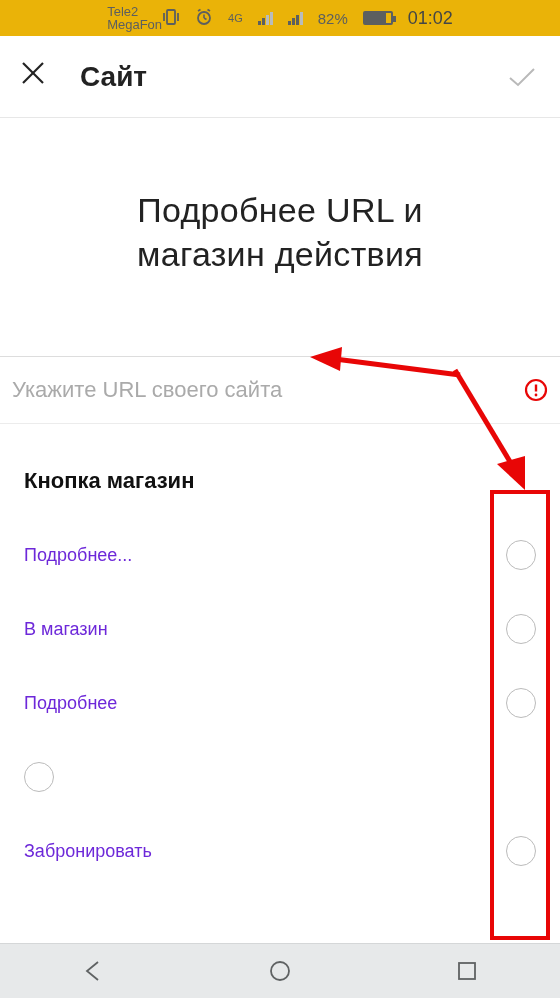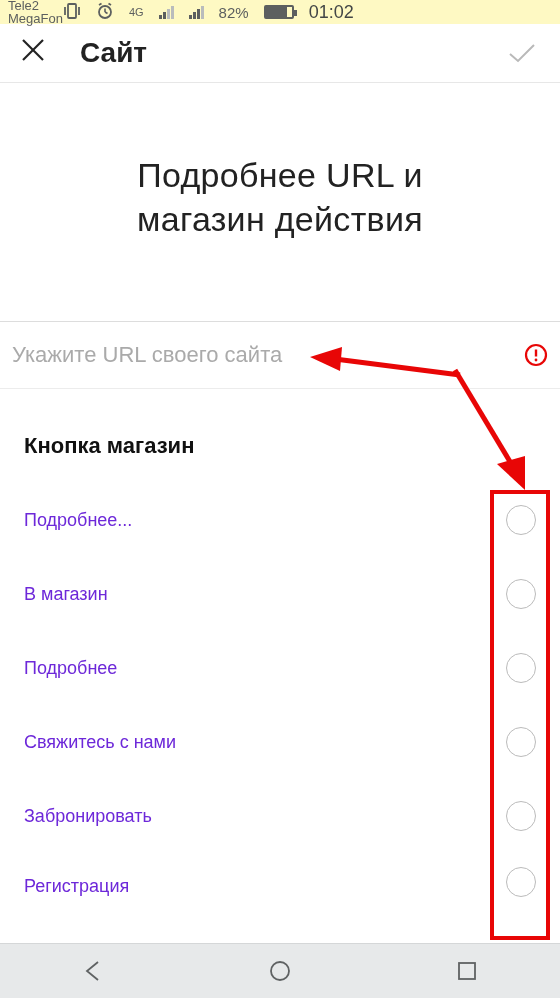--- a/index.html
+++ b/index.html
@@ -1,27 +1,27 @@
 <!DOCTYPE html>
 <html><head>
 <meta charset="utf-8">
 <style>
   * { margin: 0; padding: 0; box-sizing: border-box; }
   body { font-family: -apple-system, "Helvetica Neue", Arial, sans-serif; width: 560px; height: 998px; background: #fff; overflow: hidden; position: relative; }
-  .status-bar { height: 24px; background: #fef9c3; display: flex; align-items: center; justify-content: flex-start; padding: 0 8px; font-size: 14px; color: #5c5f5f; font-family: Arial, sans-serif; }
+  .status-bar { height: 36px; background: #eab308; display: flex; align-items: center; justify-content: center; padding: 0 8px; font-size: 14px; color: #5c5f5f; font-family: Arial, sans-serif; }
   .status-left { display: flex; flex-direction: column; line-height: 1; font-size: 13px; }
   .status-right { display: flex; align-items: center; gap: 15px; font-size: 15px; }
   .status-right .time { font-size: 18px; font-weight: 400; color: #434646; }
   .batt { display: inline-block; width: 30px; height: 14px; border: 2px solid #5c5f5f; border-radius: 2px; position: relative; }
   .batt::after { content: ""; position: absolute; right: -5px; top: 3px; width: 3px; height: 6px; background: #5c5f5f; }
   .batt > span { display: block; height: 100%; background: #5c5f5f; }
   .sig-bars { display: inline-flex; align-items: flex-end; gap: 1px; }
   .sig-bars i { width: 3px; background: #5c5f5f; display: inline-block; }
   .sig-bars i.off { background: #b9bcbc; }
-  .app-header { height: 59px; display: flex; align-items: center; padding: 0 20px; border-bottom: 1px solid #e7e7e7; }
+  .app-header { height: 82px; display: flex; align-items: center; padding: 0 20px; border-bottom: 1px solid #e7e7e7; }
   .app-header .close { font-size: 28px; color: #222; width: 32px; cursor: pointer; }
   .app-header .title { font-size: 28px; font-weight: 600; color: #222; margin-left: 28px; flex: 1; }
   .app-header .confirm { width: 36px; height: 36px; display: flex; align-items: center; justify-content: center; cursor: pointer; }
   .hero { padding: 70px 30px 80px; text-align: center; }
   .hero h1 { font-size: 34px; font-weight: 400; color: #222; line-height: 1.3; letter-spacing: 0.3px; }
   .url-row { border-top: 1px solid #ddd; border-bottom: 1px solid #ececec; padding: 20px 12px; display: flex; align-items: center; justify-content: space-between; position: relative; }
   .url-placeholder { font-size: 22px; color: #aaa; font-weight: 300; }
   .alert-icon { width: 24px; height: 24px; display: flex; align-items: center; justify-content: center; }
   .section-title { padding: 44px 24px 24px; font-size: 22px; font-weight: 700; color: #111; }
   .options { }
@@ -123,30 +123,25 @@
   </div>
   <div class="opt">
     <span class="opt-label">В магазин</span>
     <span class="radio"></span>
   </div>
   <div class="opt">
     <span class="opt-label">Подробнее</span>
     <span class="radio"></span>
   </div>
   <div class="opt">
-    <span class="opt-label">Свяжитесь с нами</span>
     <span class="radio"></span>
   </div>
   <div class="opt">
     <span class="opt-label">Забронировать</span>
     <span class="radio"></span>
-  </div>
-  <div class="opt last-opt" style="padding-bottom:0">
-    <span class="opt-label">Регистрация</span>
-    <span class="radio" style="margin-top:-8px"></span>
   </div>
 </div>
 
 <svg class="arrow-svg" style="left:310px;top:345px;width:160px;height:40px" viewBox="0 0 160 40">
   <line x1="150" y1="30" x2="25" y2="14" stroke="#e80606" stroke-width="5"></line>
   <polygon points="0,12 32,2 30,26" fill="#e80606"></polygon>
 </svg>
 <svg class="arrow-svg" style="left:445px;top:360px;width:100px;height:140px" viewBox="0 0 100 140">
   <line x1="10" y1="10" x2="70" y2="110" stroke="#e80606" stroke-width="5"></line>
   <polygon points="80,130 52,104 80,96" fill="#e80606"></polygon>

